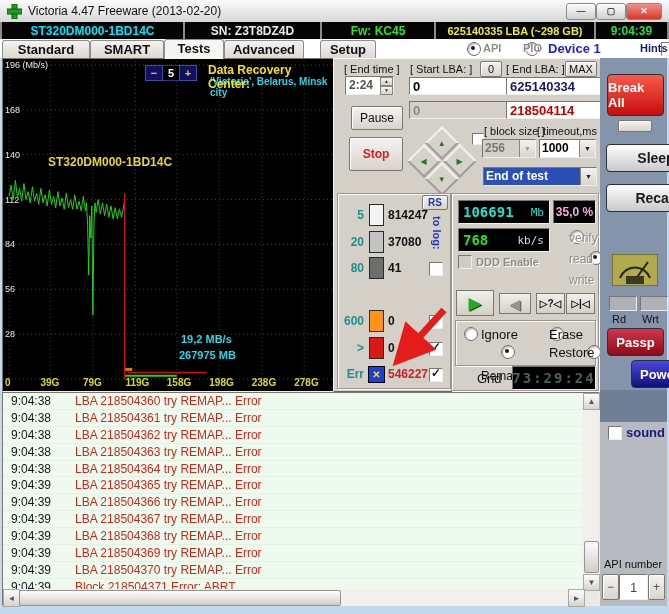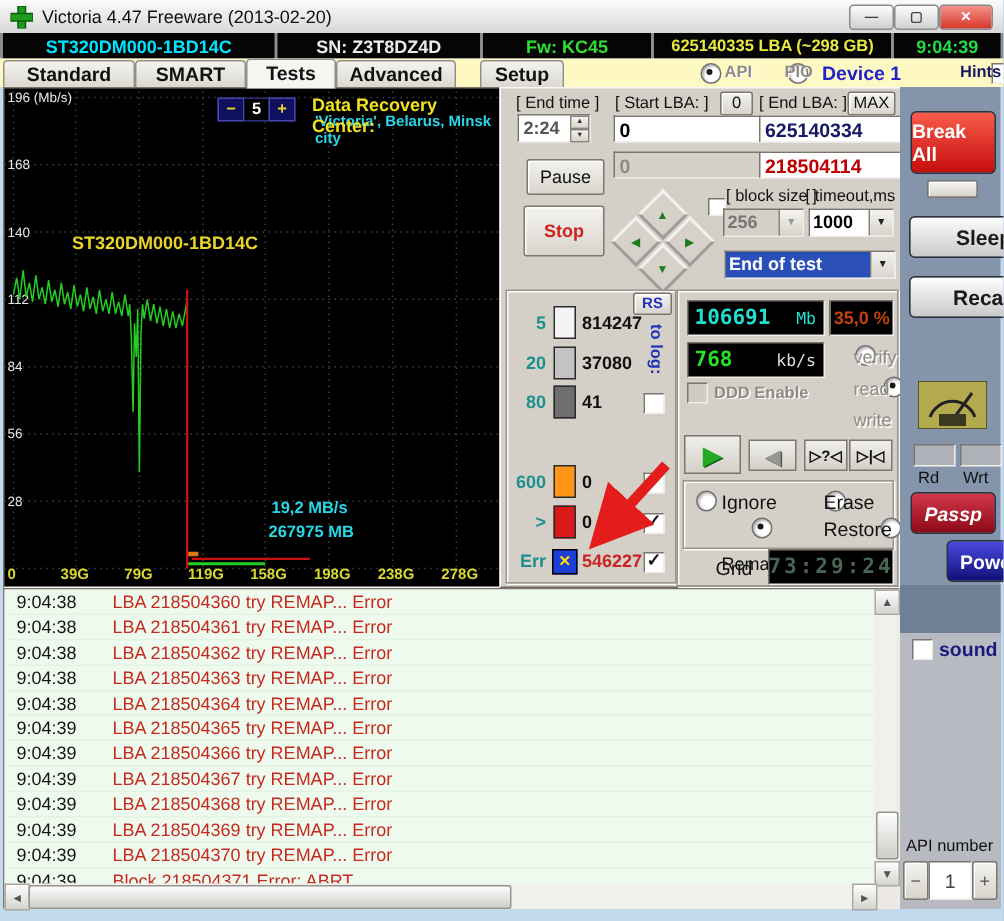--- a/index.html
+++ b/index.html
@@ -12,21 +12,21 @@
             border-bottom:1px solid #b0b0b0;}
   .title-text{left:28px;top:0;height:22px;line-height:22px;font-size:12px;color:#111;}
   .winbtn{height:15px;border:1px solid #8a8a8a;border-radius:3px;background:linear-gradient(#fdfdfd,#cfcfcf);
           text-align:center;font-size:9px;line-height:14px;color:#444;font-weight:bold;}
   .winbtn.close{background:linear-gradient(#f2928a,#d8372a);color:#fff;}
   
   .statusbar{left:0;top:22px;width:669px;height:17px;background:#8c8c8c;}
   .scell{position:absolute;top:0;height:17px;background:#050505;display:flex;align-items:center;justify-content:center;
          font-size:12px;font-weight:bold;}
   
-  .tabbar{left:0;top:39px;width:669px;height:19px;background:#fef9c3;}
+  .tabbar{left:0;top:39px;width:669px;height:19px;background:#ffffff;}
   .tab{position:absolute;top:1px;height:17px;background:linear-gradient(#f4f3f0,#dcd9d1);
        border:1px solid #8e8e8e;border-bottom:none;border-radius:3px 3px 0 0;
        text-align:center;font-size:13px;font-weight:bold;color:#111;line-height:17px;}
   .tab.active{top:0;height:19px;background:#f6f5f2;z-index:2;}
   
   .panel3d{background:#d4d0c8;border:1px solid;border-color:#f8f8f6 #6d675e #6d675e #f8f8f6;}
   .sunken{border:1px solid;border-color:#7a766e #f0eee9 #f0eee9 #7a766e;}
   .etched{border:1px solid #9a968e;box-shadow:inset 1px 1px 0 #fbfaf8, 1px 1px 0 #fbfaf8;}
   .btn{background:linear-gradient(#f4f3f0,#d8d4cc);border:1px solid #7d786f;border-radius:2px;
        box-shadow:inset 1px 1px 0 #ffffff;display:flex;align-items:center;justify-content:center;
@@ -287,21 +287,21 @@
         </div>
     </div>
 
     
     <div class="abs etched" style="left:117px;top:134px;width:146px;height:196px;">
       <div class="abs lcd sunken" style="left:6px;top:6px;width:90px;height:22px;">
         <span style="color:#1ee0cf;font-weight:bold;font-size:14px;margin-left:4px;">106691</span>
         <span style="color:#1ee0cf;font-size:11px;margin-left:auto;margin-right:5px;">Mb</span>
       </div>
       <div class="abs lcd sunken" style="left:101px;top:6px;width:41px;height:22px;justify-content:center;">
-        <span style="color:#c2410c;font-weight:bold;font-size:12px;font-family:'Liberation Sans',sans-serif;">35,0 %</span>
+        <span style="color:#f9a8d4;font-weight:bold;font-size:12px;font-family:'Liberation Sans',sans-serif;">35,0 %</span>
       </div>
       <div class="abs lcd sunken" style="left:6px;top:34px;width:90px;height:22px;">
         <span style="color:#27e027;font-weight:bold;font-size:14px;margin-left:4px;">768</span>
         <span style="color:#ddd;font-size:11px;margin-left:auto;margin-right:5px;">kb/s</span>
       </div>
       <span class="abs cb flat sunken" style="left:6px;top:61px;"></span>
       <span class="abs lab dis" style="left:24px;top:62px;font-weight:bold;">DDD Enable</span>
       <span class="abs radio" style="left:100px;top:36px;"></span>
       <span class="abs lab dis" style="left:117px;top:37px;font-size:12px;">verify</span>
       <span class="abs radio sel" style="left:100px;top:57px;"></span>
@@ -363,21 +363,21 @@
       <rect x="0" y="0" width="46" height="32" fill="#b3aa4e" stroke="#3a3a22"></rect>
       <path d="M8,24 A16,16 0 0 1 38,24" fill="none" stroke="#222" stroke-width="2"></path>
       <line x1="23" y1="26" x2="36" y2="8" stroke="#222" stroke-width="2"></line>
       <rect x="14" y="22" width="18" height="8" fill="#3a3a22"></rect>
     </svg>
     <div class="abs sunken" style="left:9px;top:238px;width:26px;height:13px;background:#aeb2b8;"></div>
     <div class="abs sunken" style="left:40px;top:238px;width:26px;height:13px;background:#aeb2b8;"></div>
     <span class="abs lab" style="left:12px;top:255px;">Rd</span>
     <span class="abs lab" style="left:42px;top:255px;">Wrt</span>
 
-    <div class="sbtn darkred" style="left:7px;top:270px;width:55px;height:26px;font-style:italic;">Passp</div>
+    <div class="sbtn darkred" style="left:7px;top:270px;width:55px;height:26px;">Passp</div>
     <div class="sbtn navy" style="left:7px;top:302px;width:55px;height:26px;margin-left:24px;">Power</div>
 
     <span class="abs cb sunken" style="left:8px;top:368px;"></span>
     <span class="abs" style="left:26px;top:367px;font-size:13px;font-weight:bold;color:#1a1a7e;">sound</span>
 
     <span class="abs lab" style="left:4px;top:500px;">API number</span>
     <div class="abs" style="left:2px;top:516px;width:63px;height:26px;display:flex;">
       <div class="btn" style="width:15px;color:#555;">−</div>
       <div class="field sunken" style="flex:1;justify-content:center;font-weight:normal;color:#444;">1</div>
       <div class="btn" style="width:15px;color:#555;">+</div>

